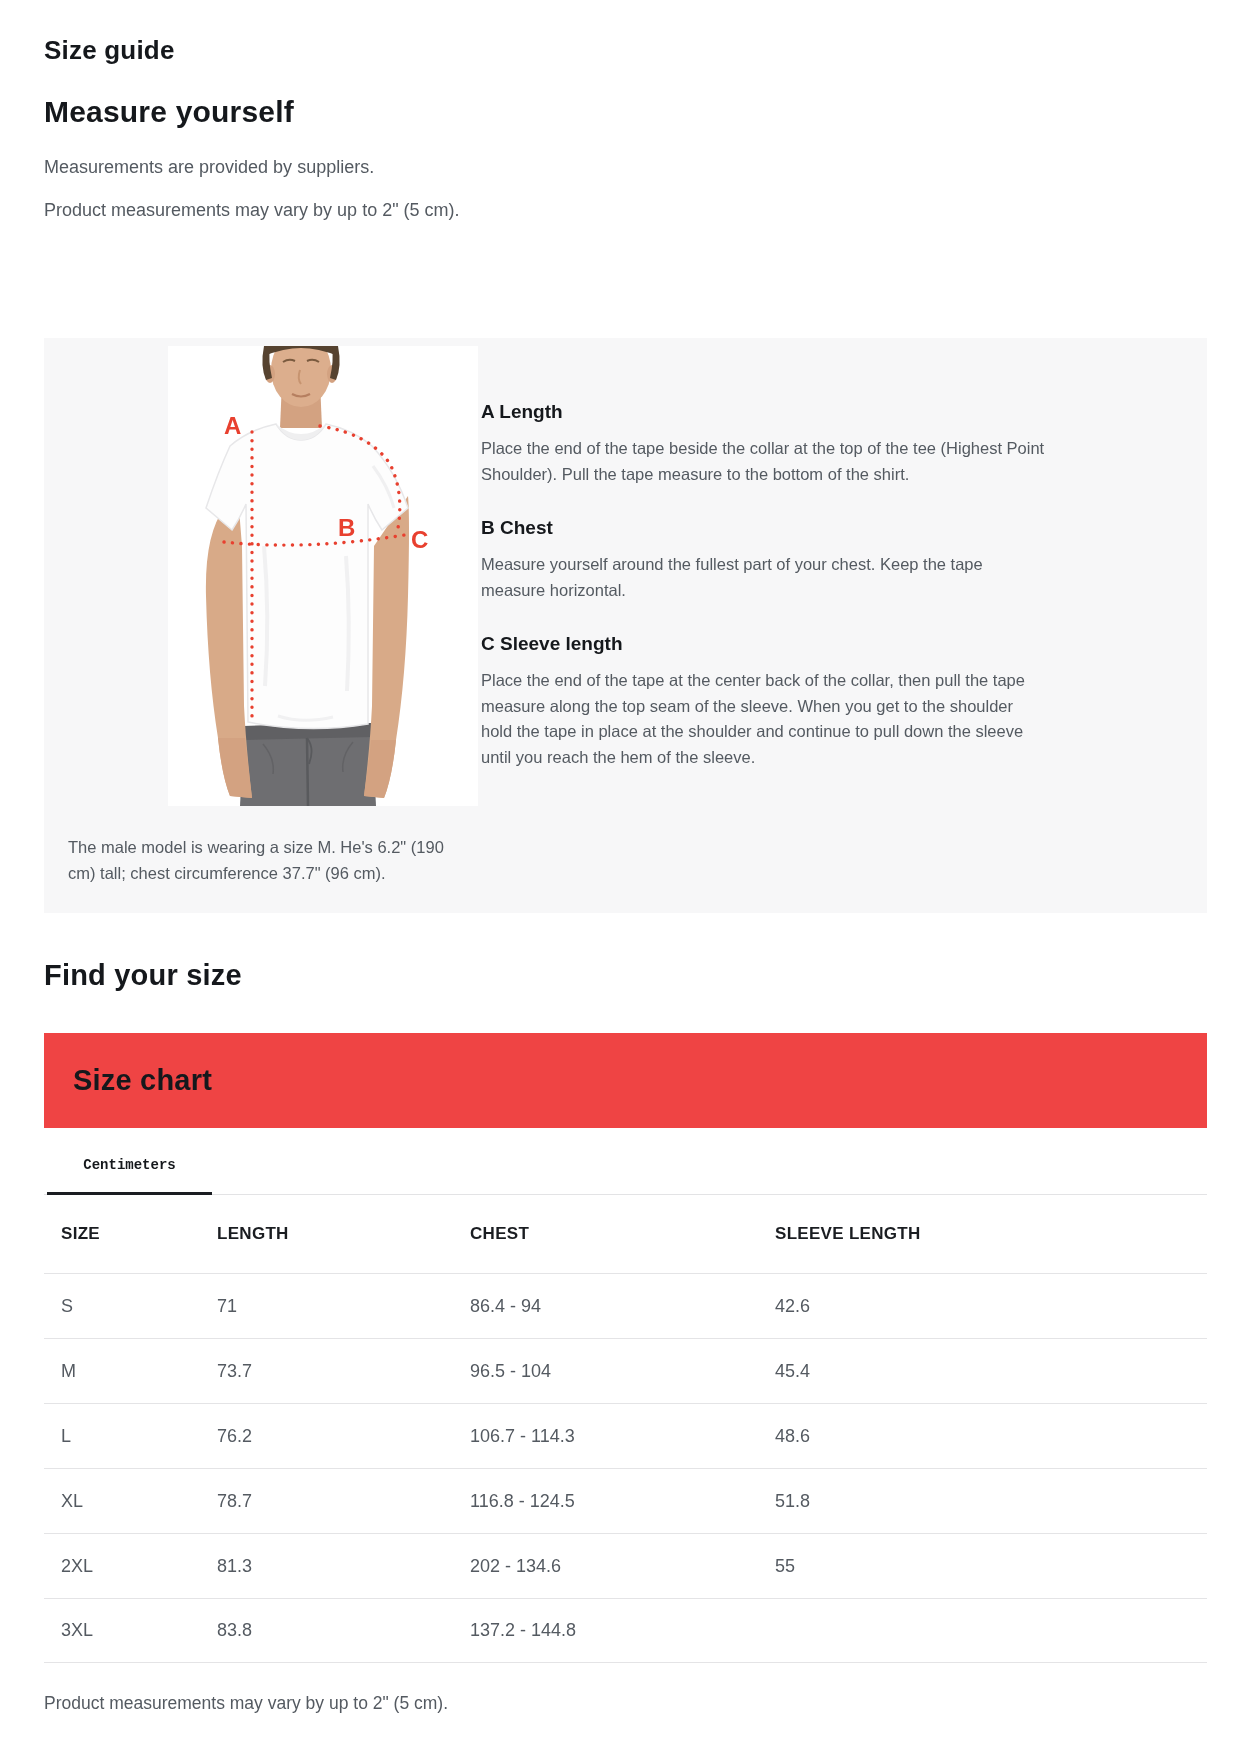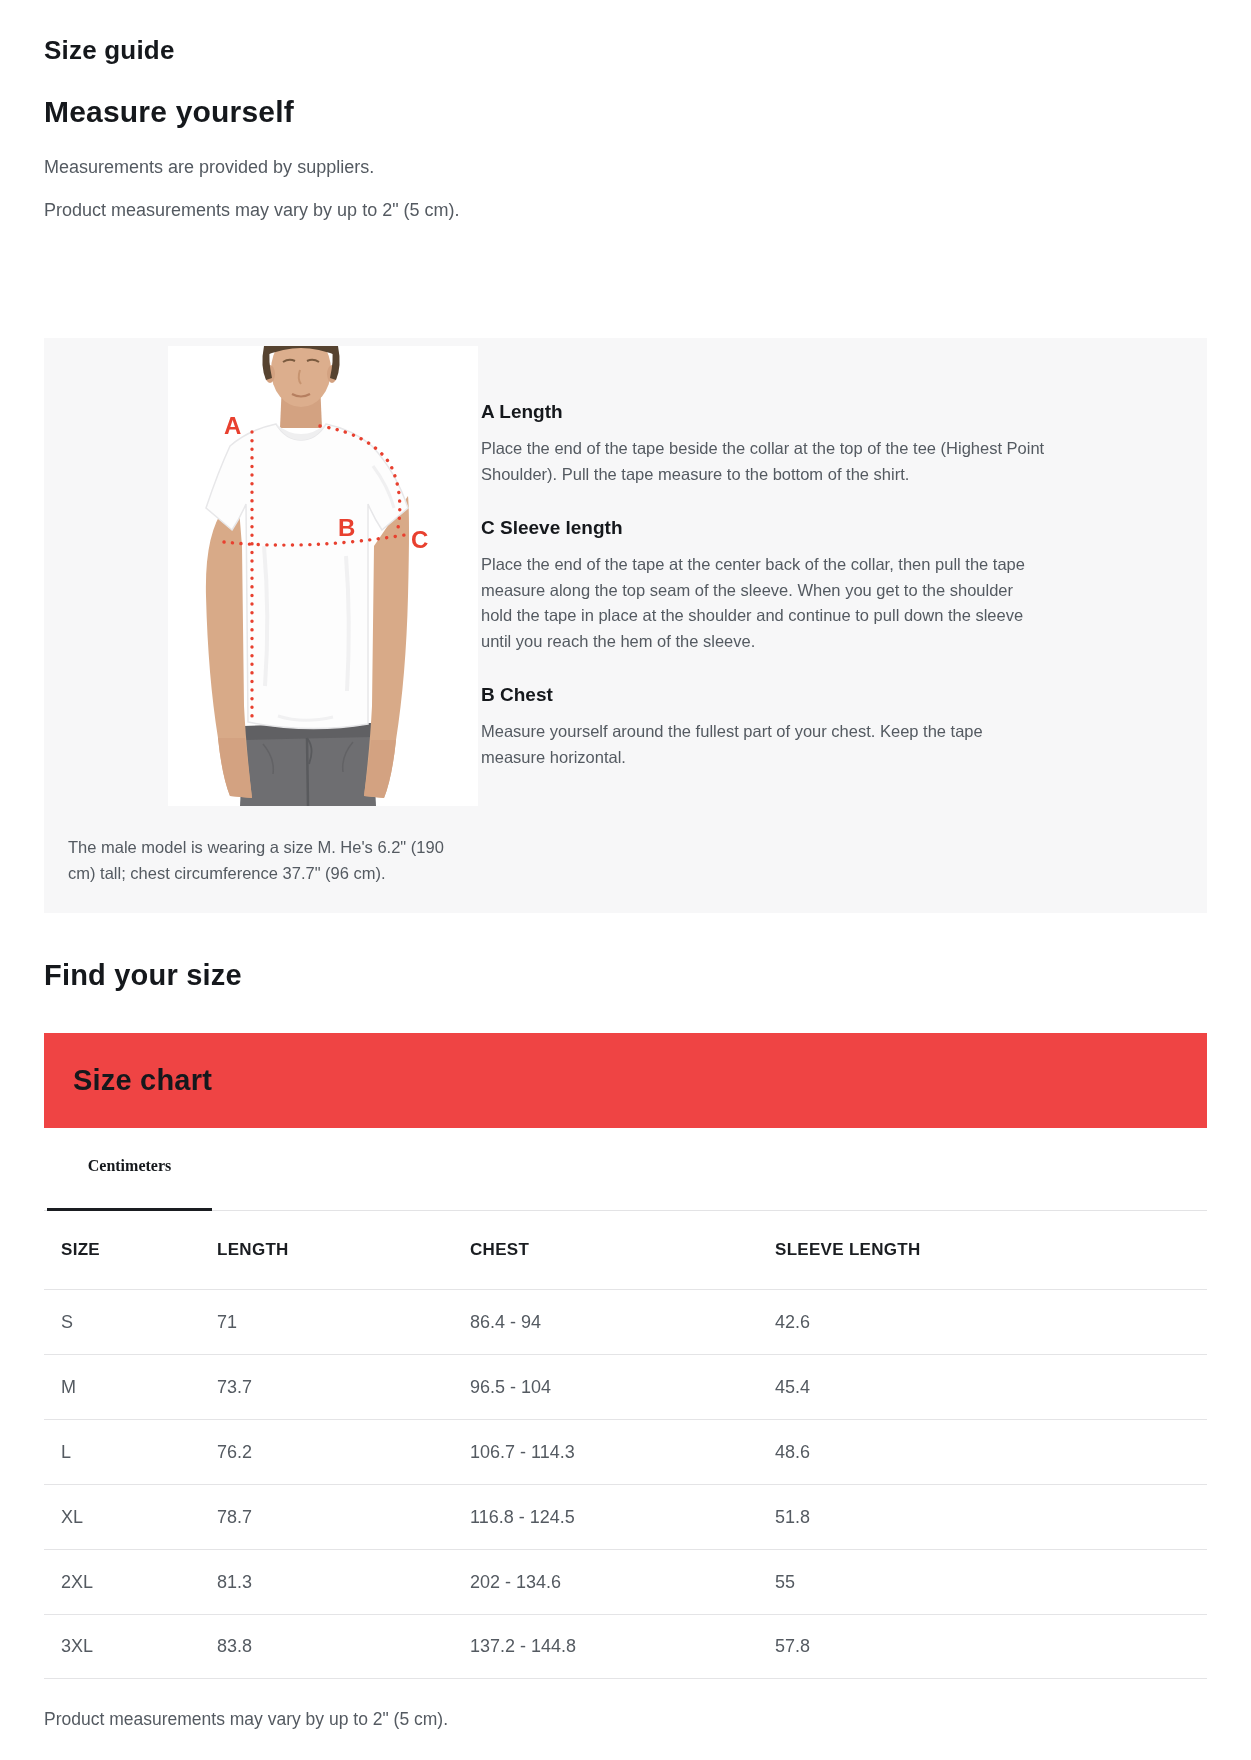--- a/index.html
+++ b/index.html
@@ -97,31 +97,31 @@
     letter-spacing: 0.2px;
   }
 
   .tabs {
     display: flex;
     box-shadow: inset 0 -1px 0 #e3e3e5;
   }
   .tab {
     width: 165px;
     margin-left: 3px;
-    padding: 27px 0 32px 0;
+    padding: 27px 0 16px 0;
     text-align: center;
-    font-size: 16px;
+    font-size: 14px;
     line-height: 21px;
     font-weight: 700;
     color: #15181c;
     border-bottom: 3px solid #1a1d21;
     cursor: pointer;
     background: transparent;
     border-top: none; border-left: none; border-right: none;
-    font-family: Liberation Serif, serif;
+    font-family: Liberation Mono, monospace;
   }
 
   .size-table { width: 100%; }
   .t-row {
     display: grid;
     grid-template-columns: 156px 253px 305px 1fr;
     align-items: center;
     padding-left: 17px;
   }
   .t-head { height: 78px; }
@@ -215,26 +215,26 @@
 
       <p class="model-caption">The male model is wearing a size M. He's 6.2" (190 cm) tall; chest circumference 37.7" (96 cm).</p>
     </div>
 
     <div class="panel-right">
       <div class="instr-block">
         <div class="instr-heading">A Length</div>
         <p class="instr-text">Place the end of the tape beside the collar at the top of the tee (Highest Point Shoulder). Pull the tape measure to the bottom of the shirt.</p>
       </div>
       <div class="instr-block">
+        <div class="instr-heading">B Chest</div>
+        <p class="instr-text">Measure yourself around the fullest part of your chest. Keep the tape measure horizontal.</p>
+      </div>
+      <div class="instr-block">
         <div class="instr-heading">C Sleeve length</div>
         <p class="instr-text">Place the end of the tape at the center back of the collar, then pull the tape measure along the top seam of the sleeve. When you get to the shoulder hold the tape in place at the shoulder and continue to pull down the sleeve until you reach the hem of the sleeve.</p>
-      </div>
-      <div class="instr-block">
-        <div class="instr-heading">B Chest</div>
-        <p class="instr-text">Measure yourself around the fullest part of your chest. Keep the tape measure horizontal.</p>
       </div>
     </div>
   </div>
 
   <div class="h2 h2-find">Find your size</div>
 
   <div class="chart-header">
     <div class="chart-title">Size chart</div>
   </div>
 
@@ -277,19 +277,18 @@
     <div class="t-row t-body-row">
       <div class="t-cell">2XL</div>
       <div class="t-cell">81.3</div>
       <div class="t-cell">202 - 134.6</div>
       <div class="t-cell">55</div>
     </div>
     <div class="t-row t-body-row">
       <div class="t-cell">3XL</div>
       <div class="t-cell">83.8</div>
       <div class="t-cell">137.2 - 144.8</div>
-      <div class="t-cell">57.8</div>
     </div>
   </div>
 
   <p class="footnote">Product measurements may vary by up to 2" (5 cm).</p>
 
 </div>
 
 </body></html>

